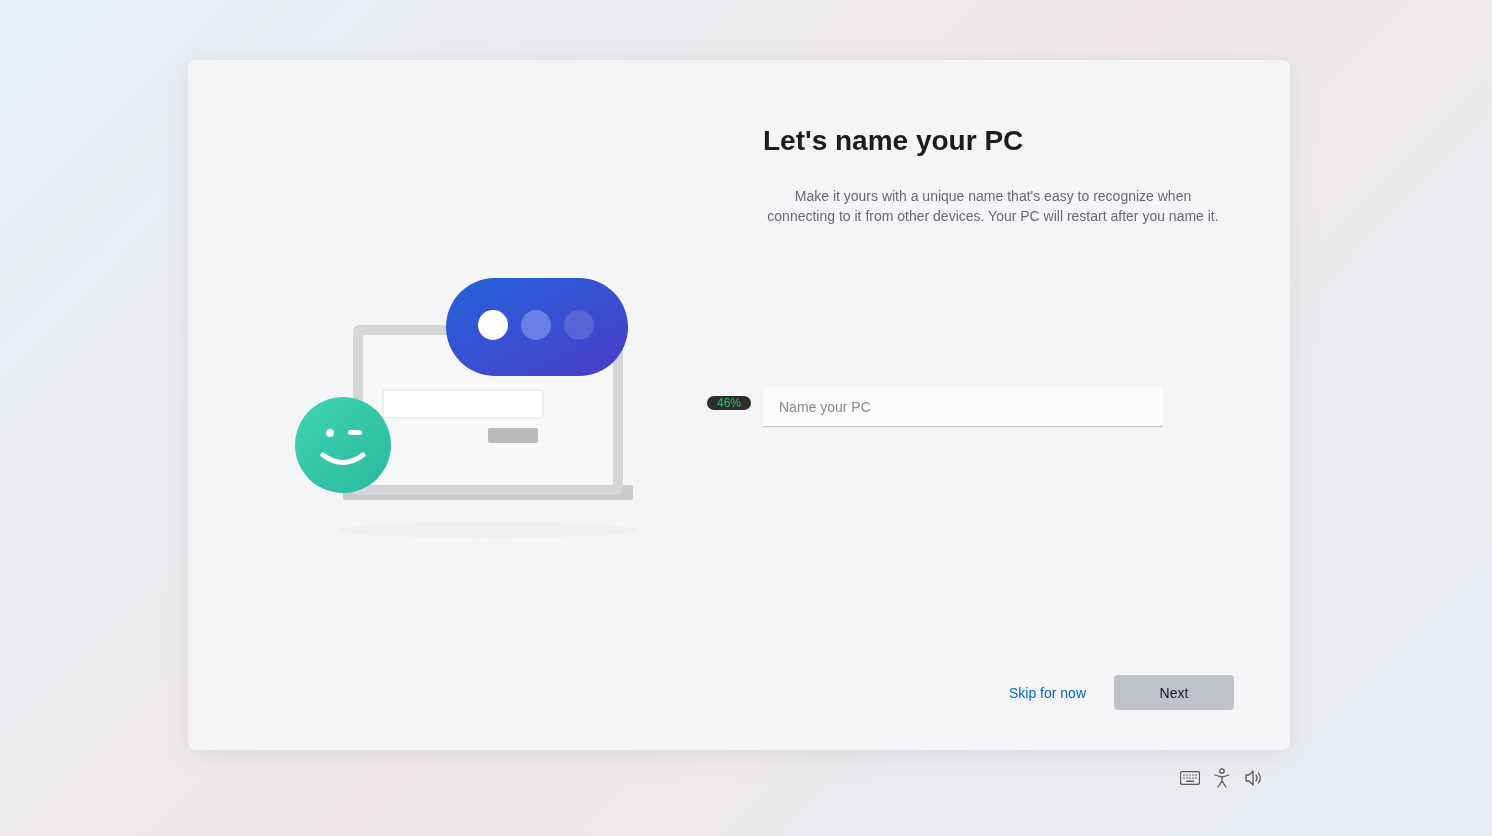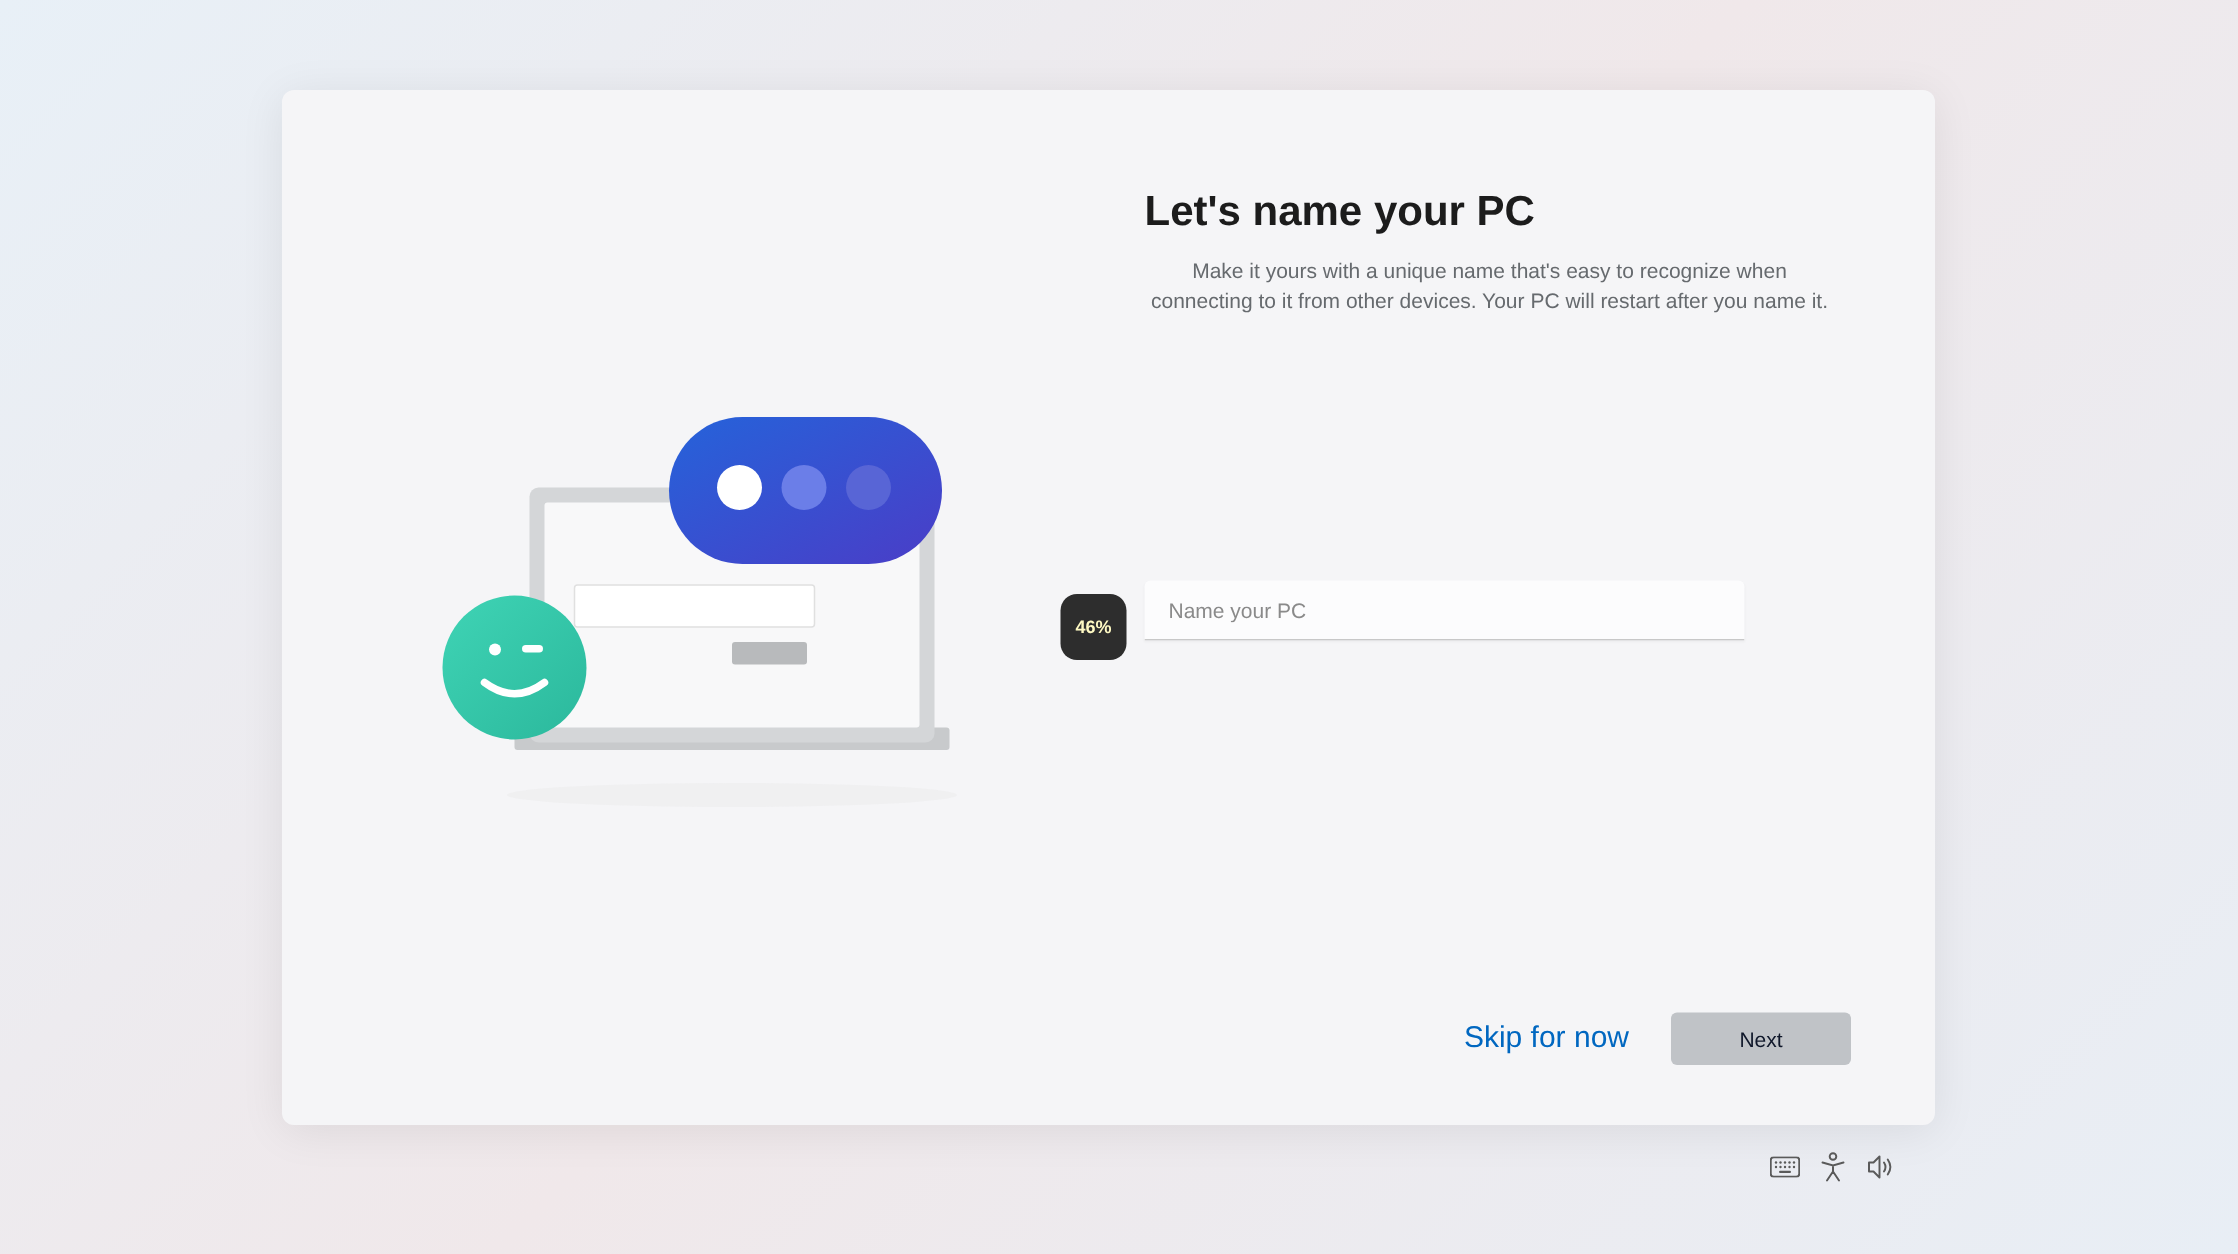--- a/index.html
+++ b/index.html
@@ -40,21 +40,21 @@
       position: absolute;
       left: 575px;
       top: 65px;
       width: 460px;
     }
     
     .title {
       font-size: 28px;
       font-weight: 600;
       color: #1c1c1c;
-      margin-bottom: 14px;
+      margin-bottom: 30px;
     }
     
     .description {
       font-size: 14px;
       color: #666a6e;
       line-height: 1.4;
       text-align: center;
     }
     
     .input-wrapper {
@@ -80,39 +80,39 @@
     
     .pc-name-input::placeholder {
       color: #8a8a8a;
     }
     
     .progress-badge {
       position: absolute;
       left: 519px;
       top: 336px;
       background: #2d2d2d;
-      color: #fef9c3;
+      color: #22c55e;
       font-size: 12px;
-      padding: 15px 10px;
+      padding: 0 10px;
       border-radius: 11px;
-      font-weight: 700;
+      font-weight: 400;
     }
     
     .footer-buttons {
       position: absolute;
       right: 56px;
       bottom: 40px;
       display: flex;
       align-items: center;
       gap: 28px;
     }
     
     .skip-link {
       color: #0067c0;
-      font-size: 20px;
+      font-size: 14px;
       cursor: pointer;
       text-decoration: none;
     }
     
     .next-button {
       background: #c0c3c7;
       color: #0f172a;
       border: none;
       width: 120px;
       height: 35px;

